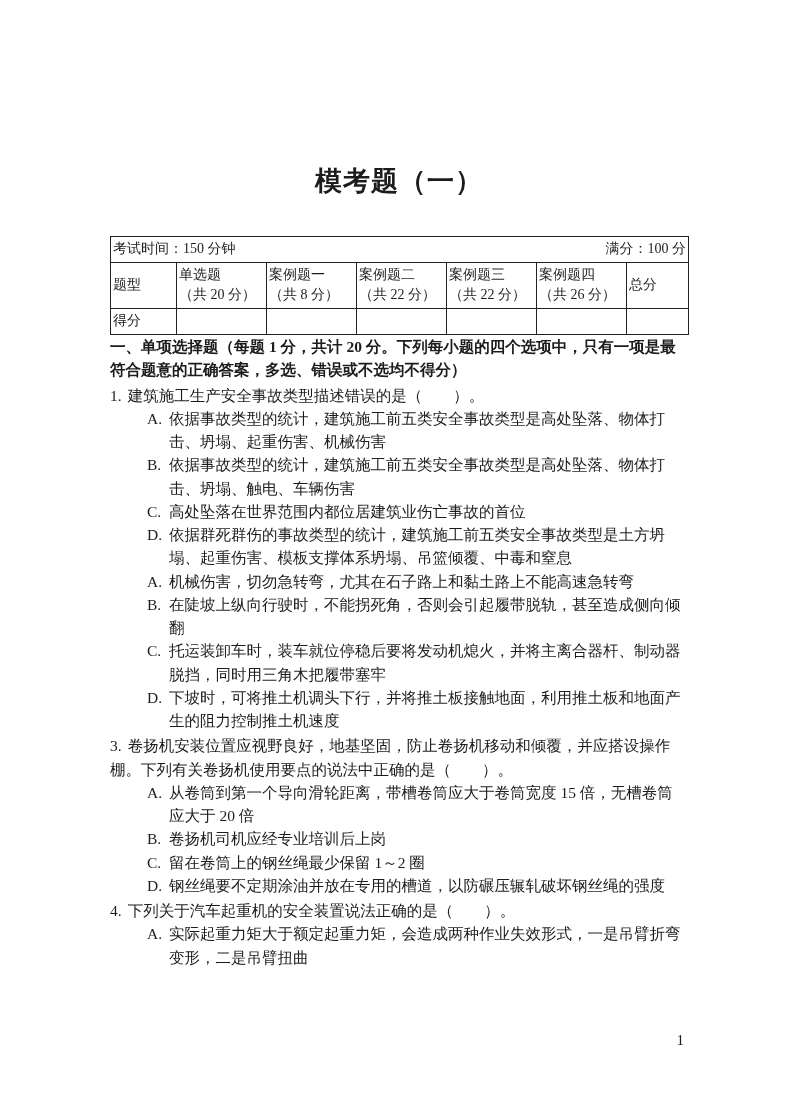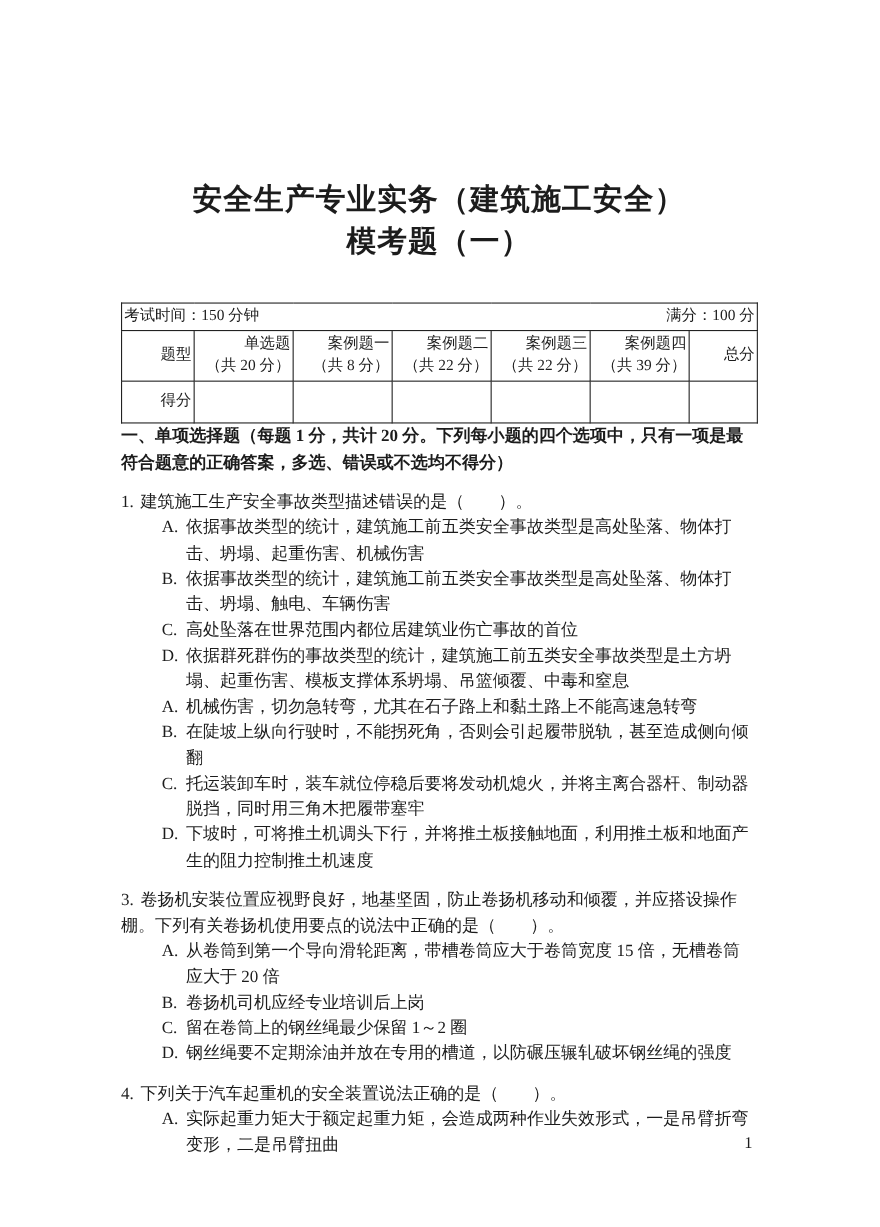--- a/index.html
+++ b/index.html
@@ -24,55 +24,54 @@
   }
   .score-table {
     width: 100%;
     border-collapse: collapse;
     margin-top: 36px;
     font-size: 14px;
     table-layout: fixed;
   }
   .score-table td {
     border: 1px solid #222;
-    text-align: right;
+    text-align: left;
     vertical-align: middle;
     padding: 2px 2px;
     line-height: 1.45;
   }
   .info-cell { padding: 3px 9px; }
   .info-row { display: flex; justify-content: space-between; font-size: 14px; }
   .header-tr td { height: 46px; }
-  .score-tr td { height: 38px; }
+  .score-tr td { height: 26px; }
   .section-heading {
     font-weight: bold;
     font-size: 15.5px;
     line-height: 1.52;
   }
   .question { font-size: 15.5px; line-height: 1.5; }
-  .stem { margin-top: 13px; }
+  .stem { margin-top: 2px; }
   .q-num { margin-right: 6px; }
   .options { margin-left: 37px; }
   .option { display: flex; }
   .opt-label { width: 22px; flex-shrink: 0; }
   .opt-text { flex: 1; }
   .page-number {
     position: absolute;
     right: 116px;
     bottom: 66px;
     font-size: 15px;
   }
 </style>
 </head>
 <body>
 
 <div class="page">
 
   <div class="title">
-    <div>安全生产专业实务（建筑施工安全）</div>
     <div>模考题（一）</div>
   </div>
 
   <table class="score-table">
     <colgroup>
       <col style="width:66px">
       <col style="width:90px">
         <col style="width:90px">
         <col style="width:90px">
         <col style="width:90px">
@@ -101,21 +100,21 @@
         <td>
           <div>案例题二</div>
           <div>（共 22 分）</div>
         </td>
         <td>
           <div>案例题三</div>
           <div>（共 22 分）</div>
         </td>
         <td>
           <div>案例题四</div>
-          <div>（共 39 分）</div>
+          <div>（共 26 分）</div>
         </td>
         <td>总分</td>
       </tr>
       <tr class="score-tr">
         <td>得分</td>
         <td></td>
         <td></td>
         <td></td>
         <td></td>
         <td></td>

